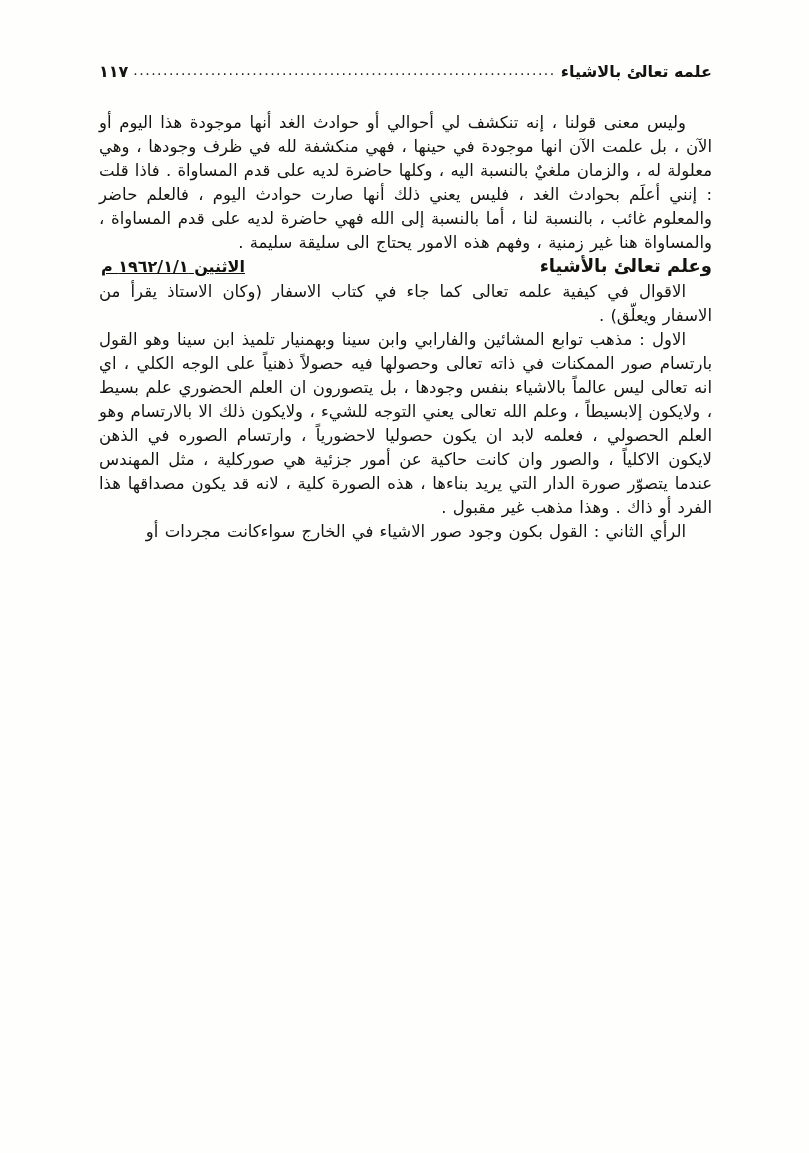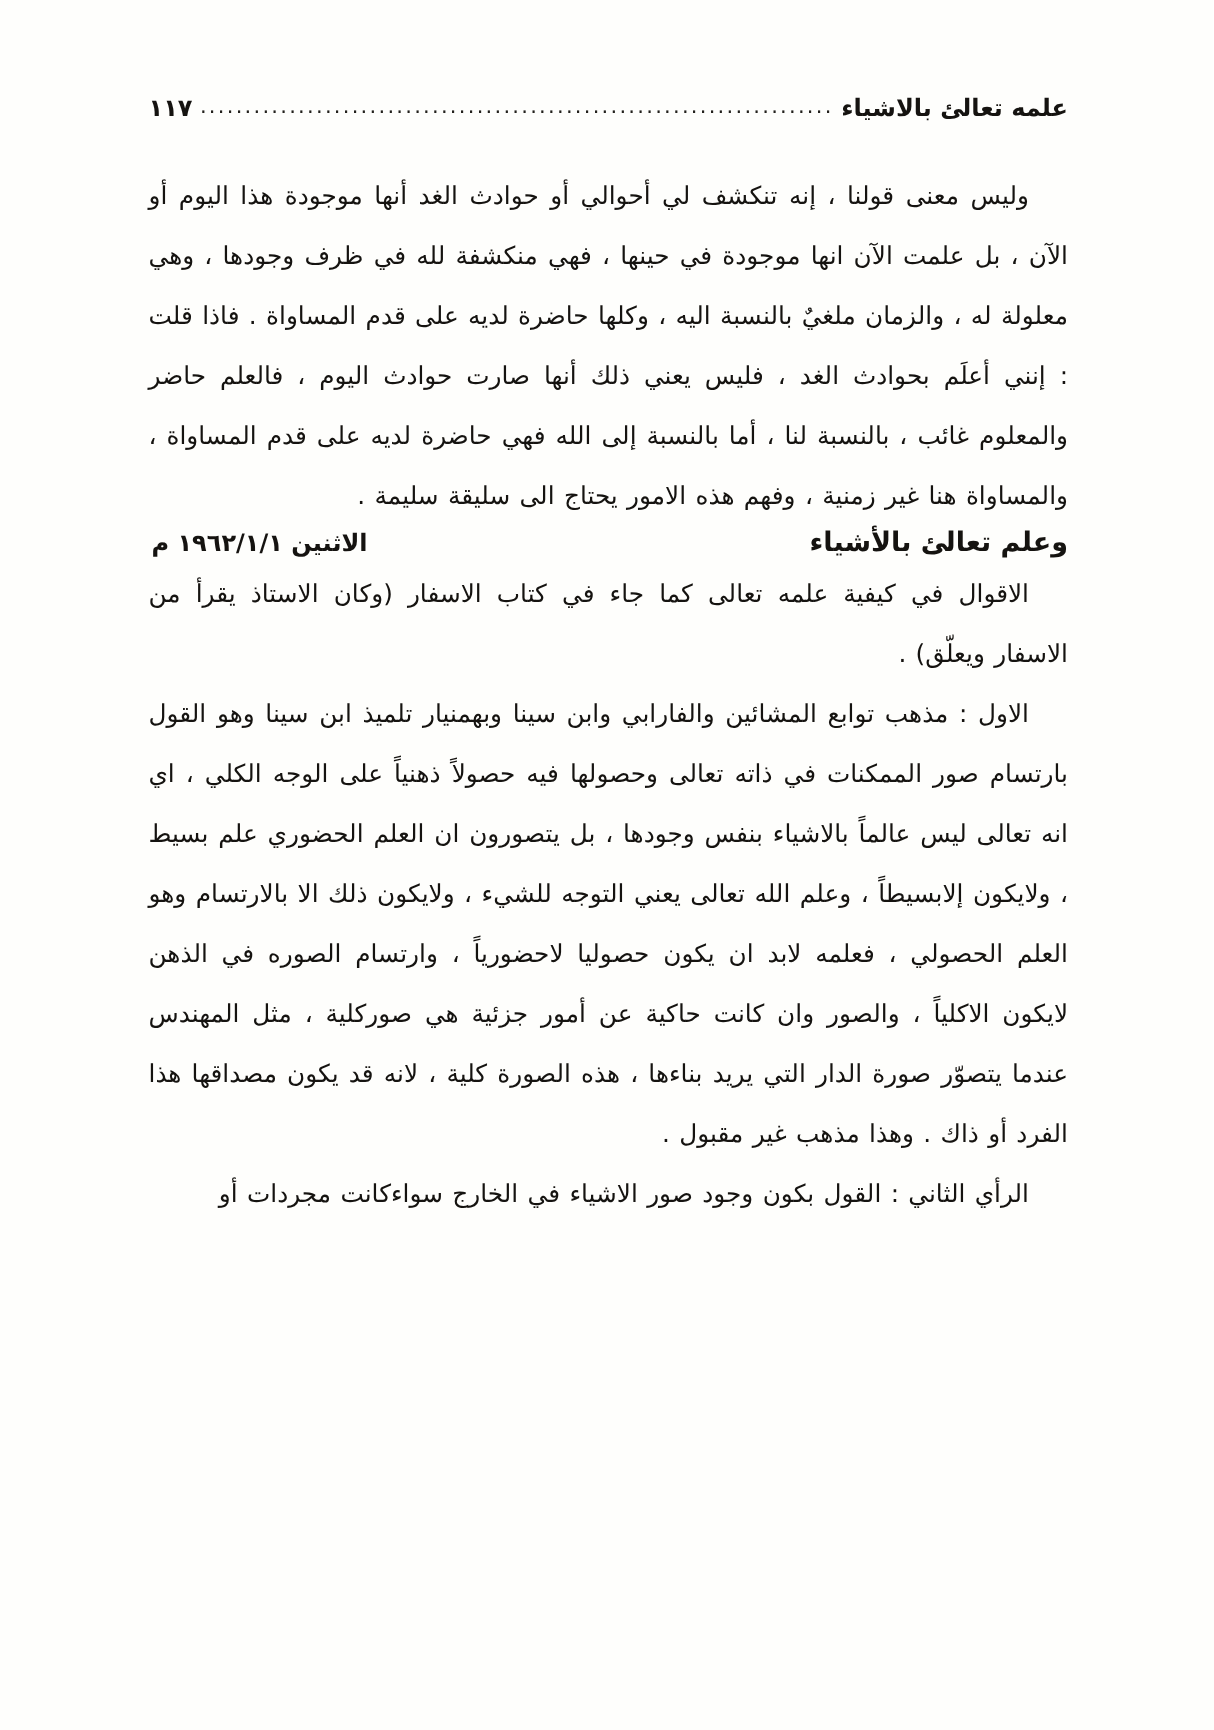--- a/index.html
+++ b/index.html
@@ -47,21 +47,21 @@
     transform: translateY(-2px);
   }
   .rh-page {
     font-weight: bold;
     white-space: nowrap;
   }
   
   .prose p {
     margin: 0;
     font-size: 16.5px;
-    line-height: 40px;
+    line-height: 24px;
     text-align: justify;
     text-indent: 26px;
     word-spacing: 1px;
   }
   .intro-block { margin-top: 6px; }
   
   .lesson-heading {
     text-align: center;
     font-size: 23px;
     font-weight: bold;
@@ -76,20 +76,21 @@
     margin: 0 0 4px 0;
   }
   .lesson-title {
     font-weight: bold;
     font-size: 18px;
   }
   .lesson-date {
     font-weight: bold;
     font-size: 16px;
     padding-left: 2px;
+    text-decoration: underline;
   }
 </style>
 </head>
 <body>
 
 <div class="page">
 
   <header class="running-head">
     <span class="rh-title">علمه تعالئ بالاشياء</span>
     <span class="rh-dots">........................................................................................................................................................</span>

